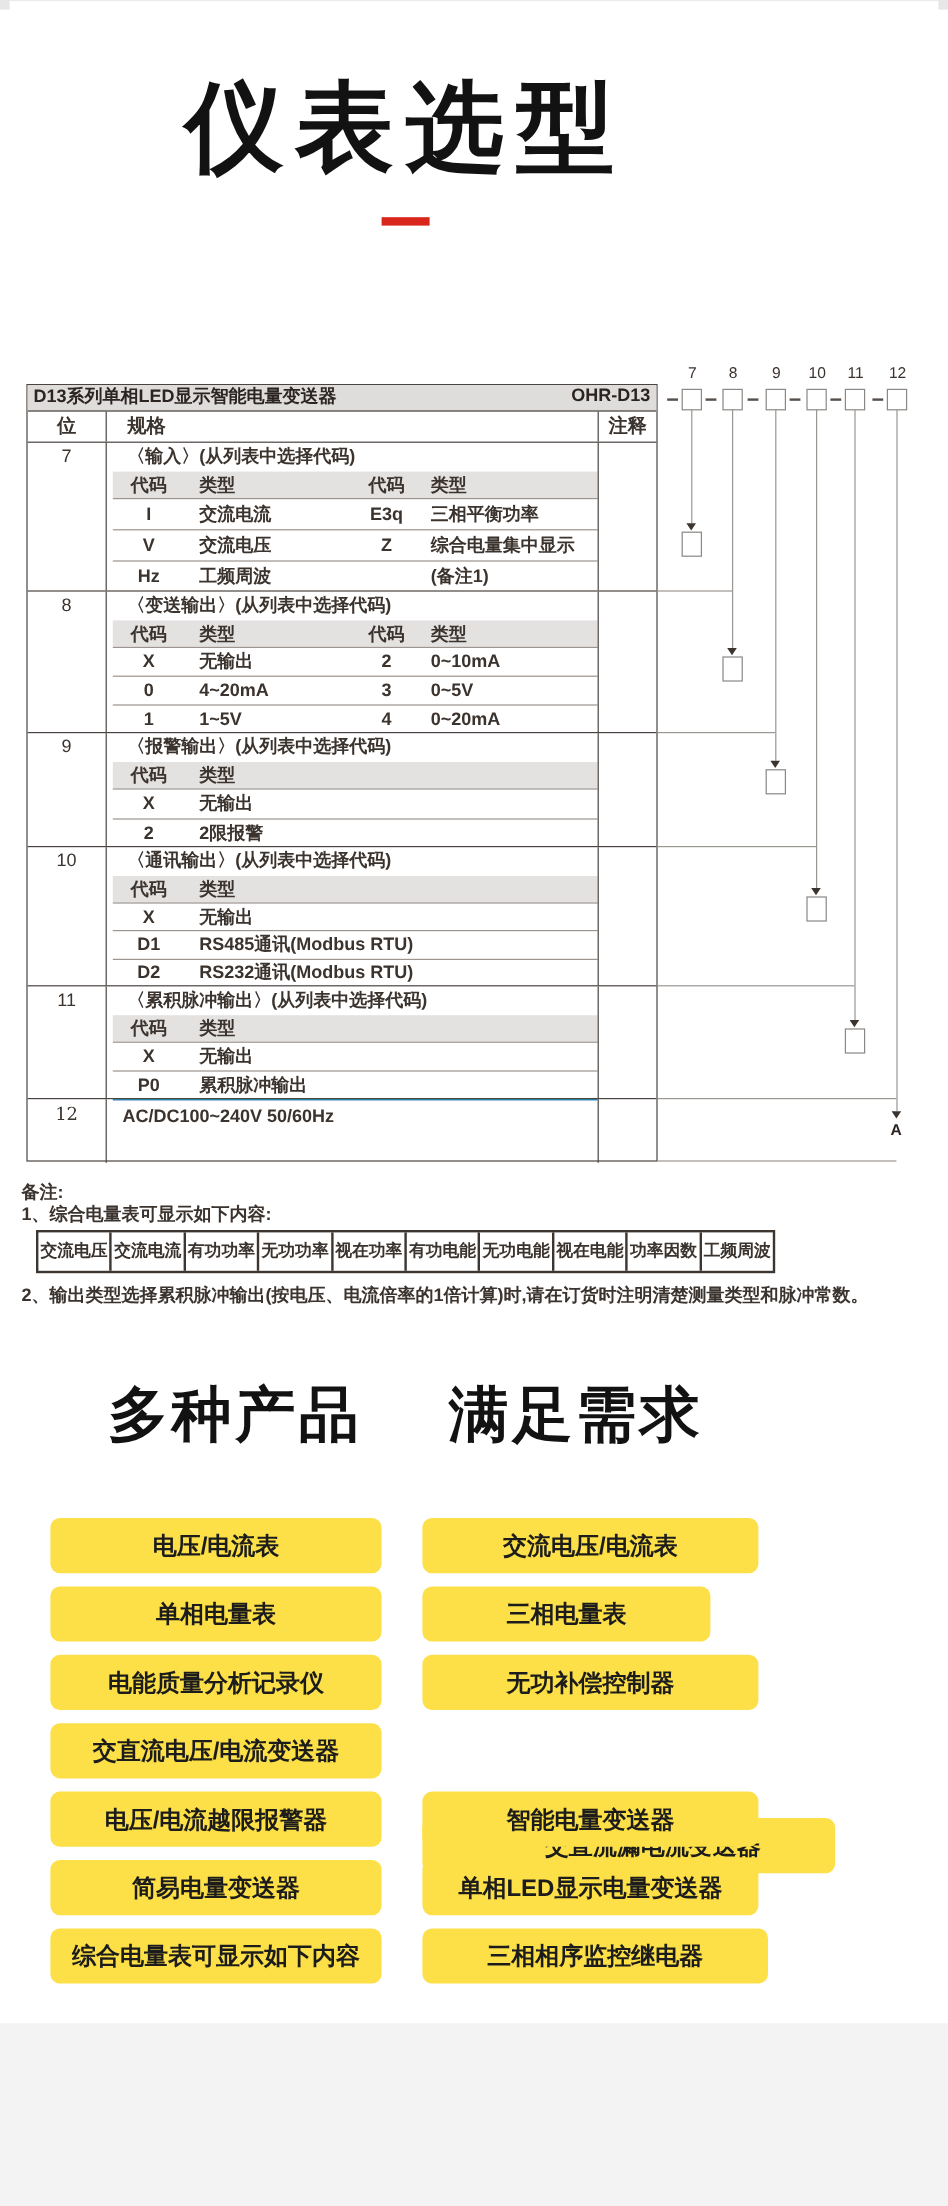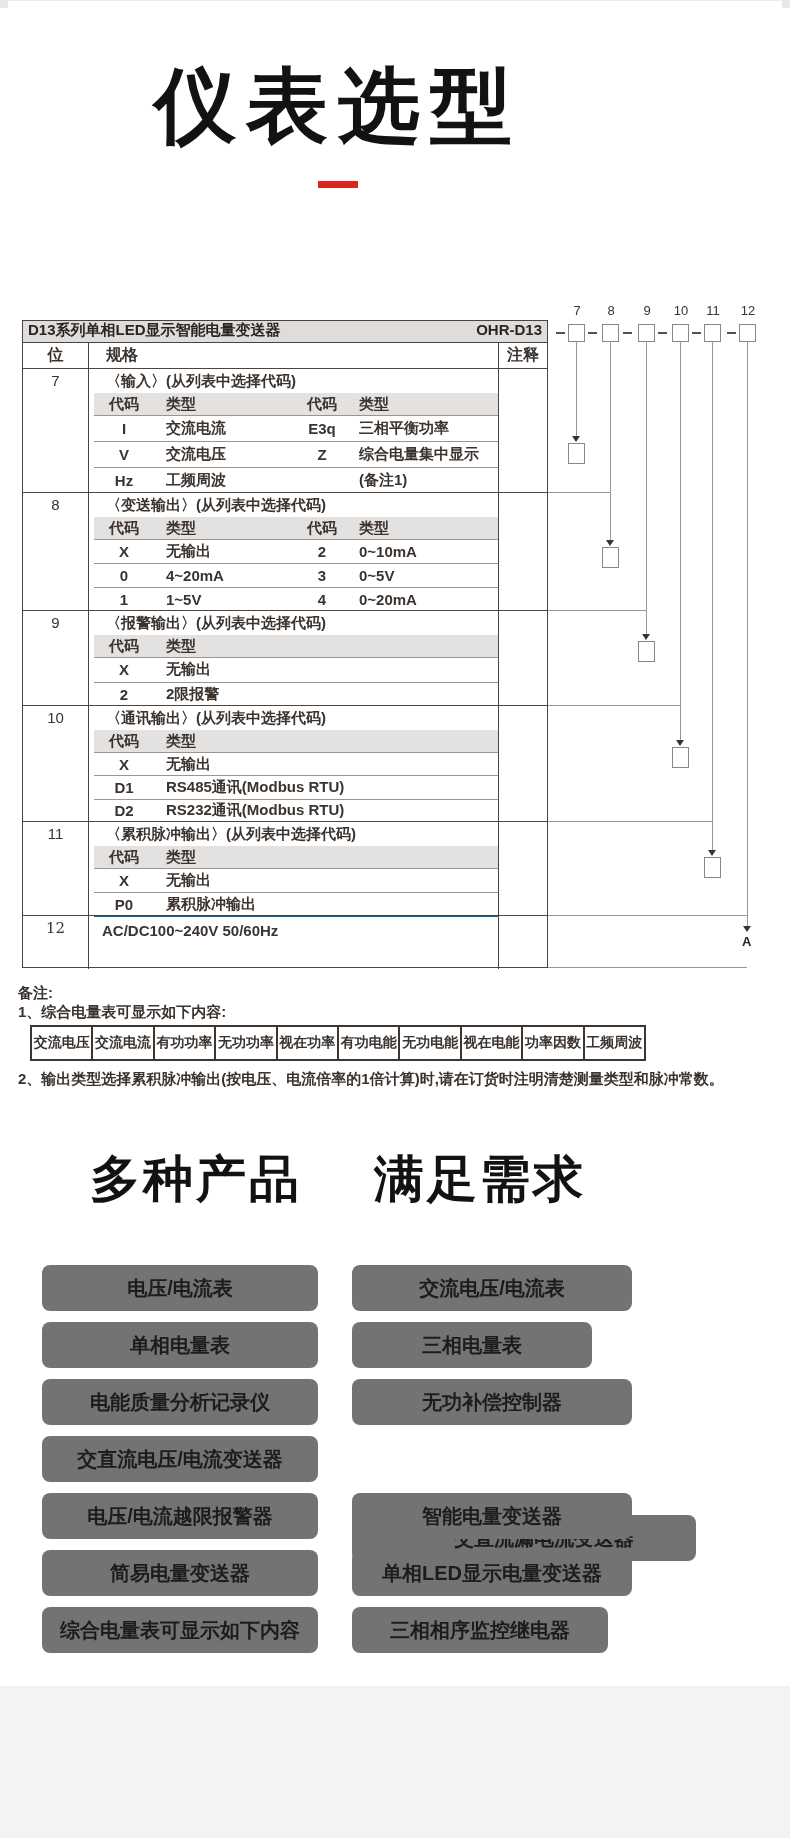--- a/index.html
+++ b/index.html
@@ -57,21 +57,21 @@
   .note1{left:18px;top:1003px;font-size:15px;font-weight:600;}
   .note-table{left:30px;top:1025px;width:616px;height:36px;display:flex;
               border:2px solid #3c3530;box-sizing:border-box;}
   .note-table>div{flex:1;display:flex;align-items:center;justify-content:center;
                   border-right:2px solid #3c3530;font-size:14px;font-weight:600;}
   .note-table>div:last-child{border-right:none;}
   .note2{left:18px;top:1070px;width:760px;font-size:15px;font-weight:600;}
   
   .prod-heading{left:0;top:1146px;width:676px;display:flex;justify-content:center;gap:72px;
                 font-size:50px;font-weight:900;color:#121212;letter-spacing:3px;}
-  .pbtn{width:276px;height:46px;background:#737373;border-radius:8px;display:flex;
+  .pbtn{width:276px;height:46px;background:#fde047;border-radius:8px;display:flex;
         align-items:center;justify-content:center;font-size:20px;font-weight:700;color:#1c1c1c;}
   .footer-grey{left:0;top:1686px;width:790px;height:152px;background:#f3f3f3;}
 </style>
 </head>
 <body>
 
 <div class="page">
 
   <div class="abs topline"></div>
   <div class="abs tick" style="left:0;top:0;"></div>
@@ -304,17 +304,17 @@
   <div class="abs pbtn" style="left:42px;top:1493px;">电压/电流越限报警器</div>
   <div class="abs pbtn" style="left:42px;top:1550px;">简易电量变送器</div>
   <div class="abs pbtn" style="left:42px;top:1607px;">综合电量表可显示如下内容</div>
 
   <div class="abs pbtn" style="left:352px;top:1265px;width:280px;">交流电压/电流表</div>
   <div class="abs pbtn" style="left:352px;top:1322px;width:240px;">三相电量表</div>
   <div class="abs pbtn" style="left:352px;top:1379px;width:280px;">无功补偿控制器</div>
   <div class="abs pbtn" style="left:352px;top:1515px;width:304px;padding-left:40px;">交直流漏电流变送器</div>
   <div class="abs pbtn" style="left:352px;top:1493px;width:280px;">智能电量变送器</div>
   <div class="abs pbtn" style="left:352px;top:1550px;width:280px;">单相LED显示电量变送器</div>
-  <div class="abs pbtn" style="left:352px;top:1607px;width:256px;">三相相序监控继电器</div>
+  <div class="abs pbtn" style="left:352px;top:1607px;width:288px;">三相相序监控继电器</div>
 
   <div class="abs footer-grey"></div>
 
 </div>
 
 </body></html>

